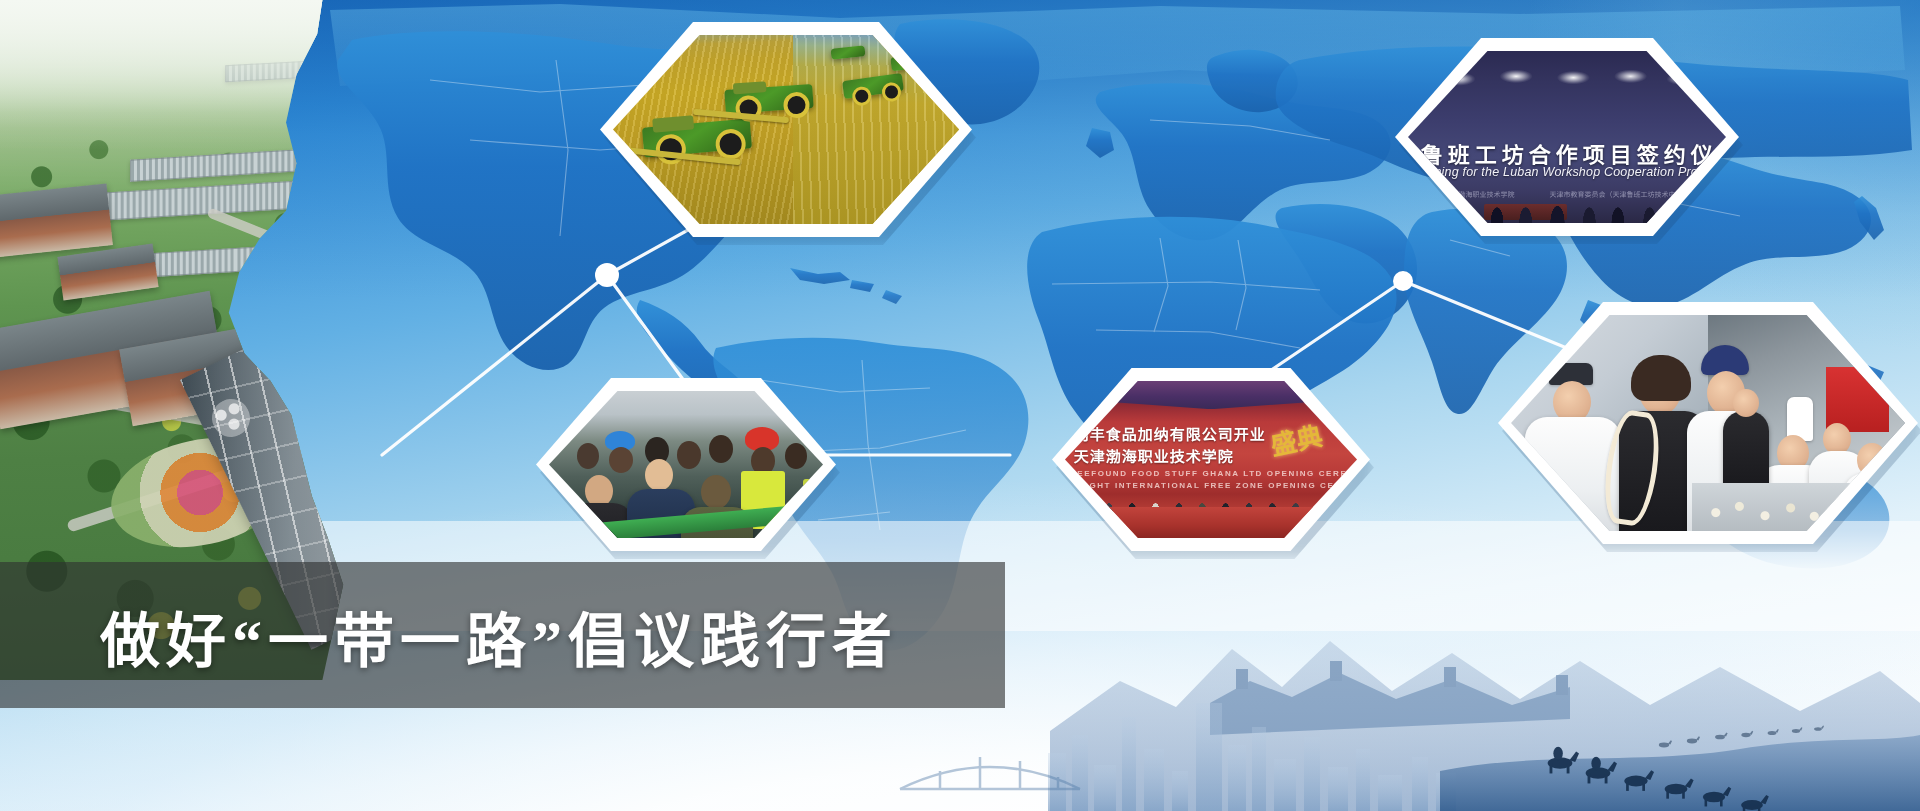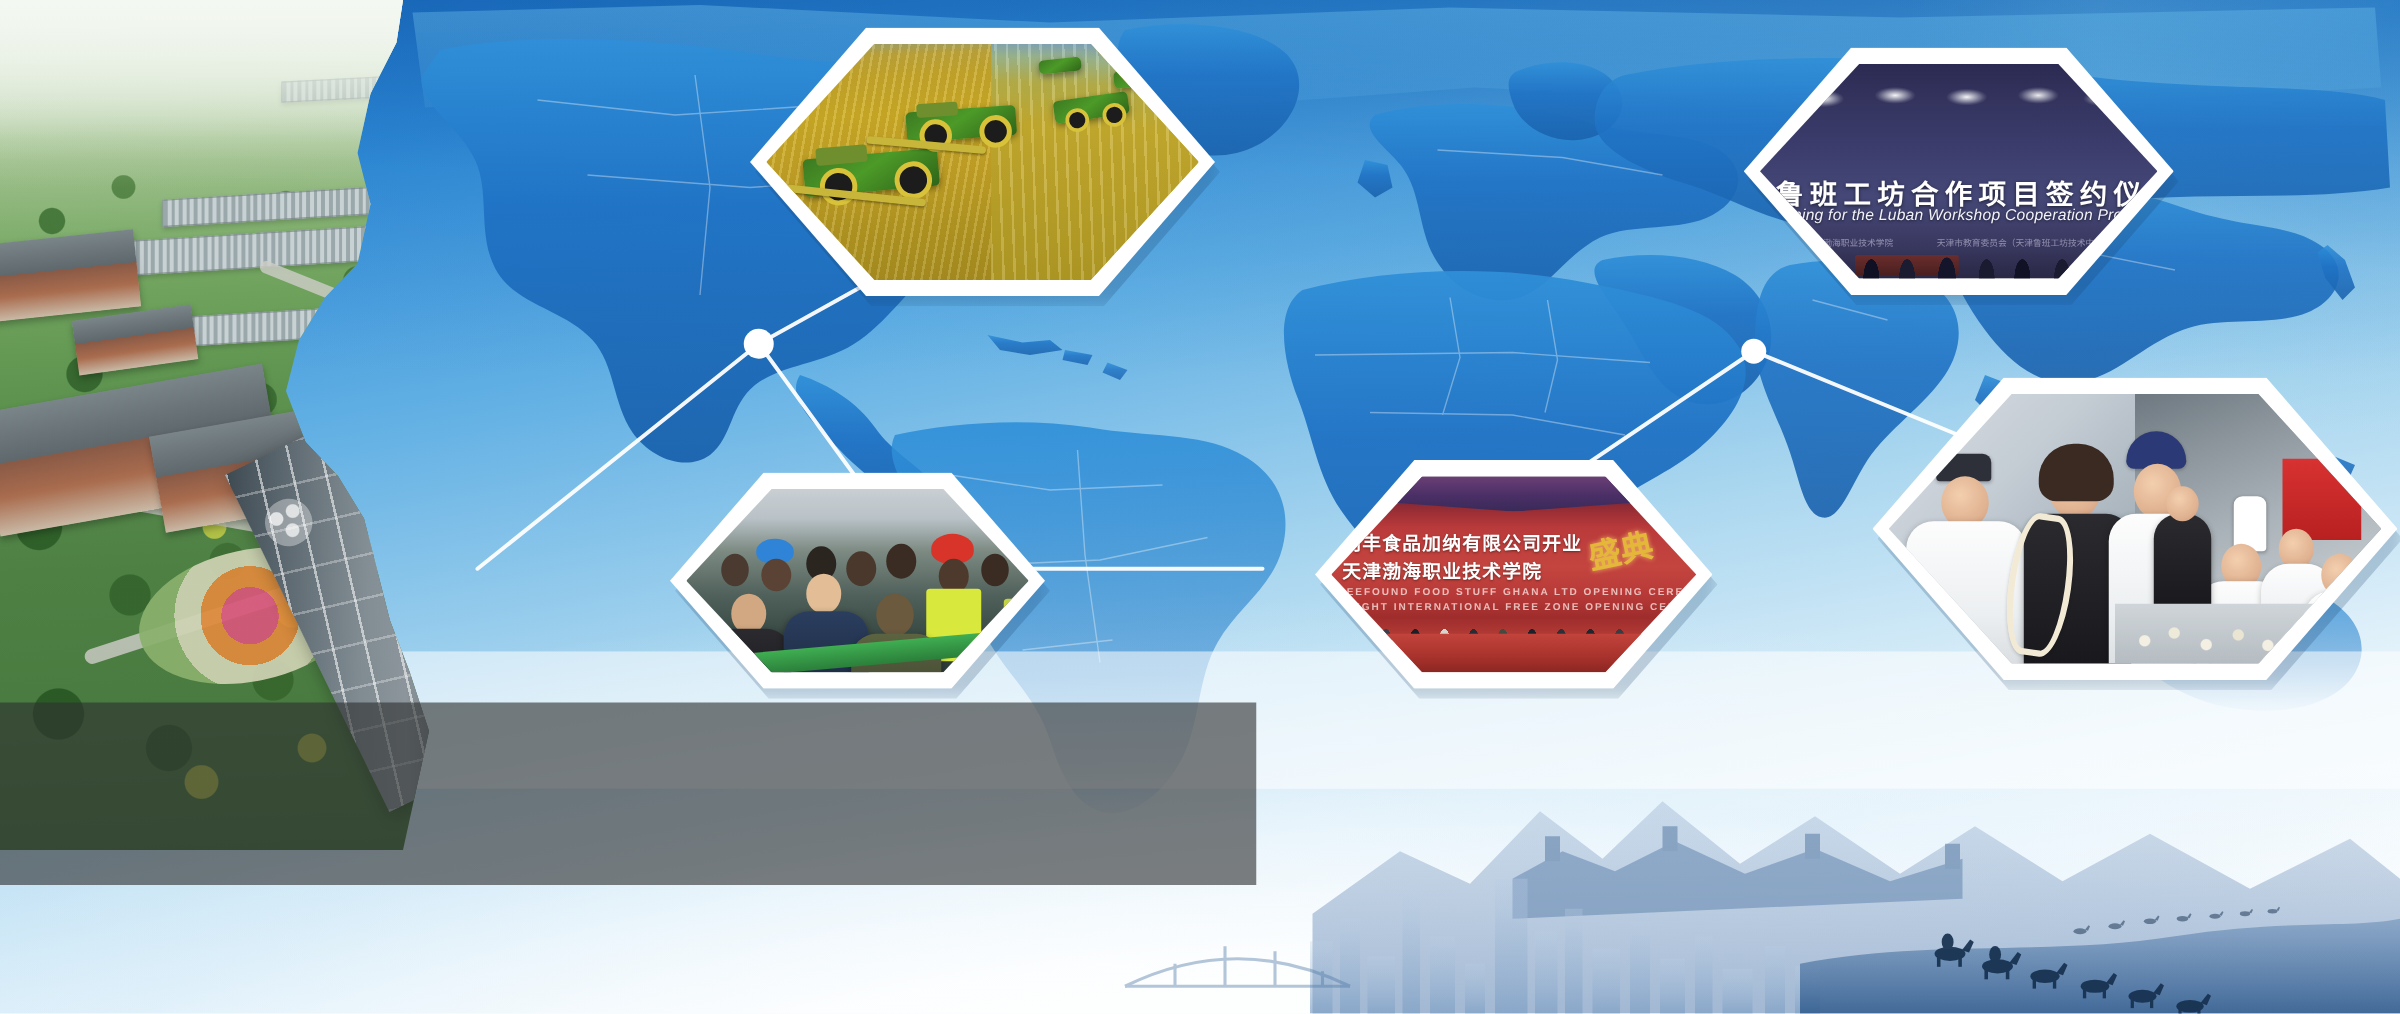--- a/index.html
+++ b/index.html
@@ -849,14 +849,15 @@
 
       <div class="chef-dark" style="left:212px; top:96px; width:46px; height:86px;"></div>
       <div class="chef-face" style="left:222px; top:74px; width:26px; height:28px;"></div>
 
       <div class="dough-counter"></div>
       <div class="dough-bits"></div>
     </div>
   </div>
 
   <div class="title-band"></div>
+  <div class="title-text">做好“一带一路”倡议践行者</div>
 
 </div>
 
 </body></html>

